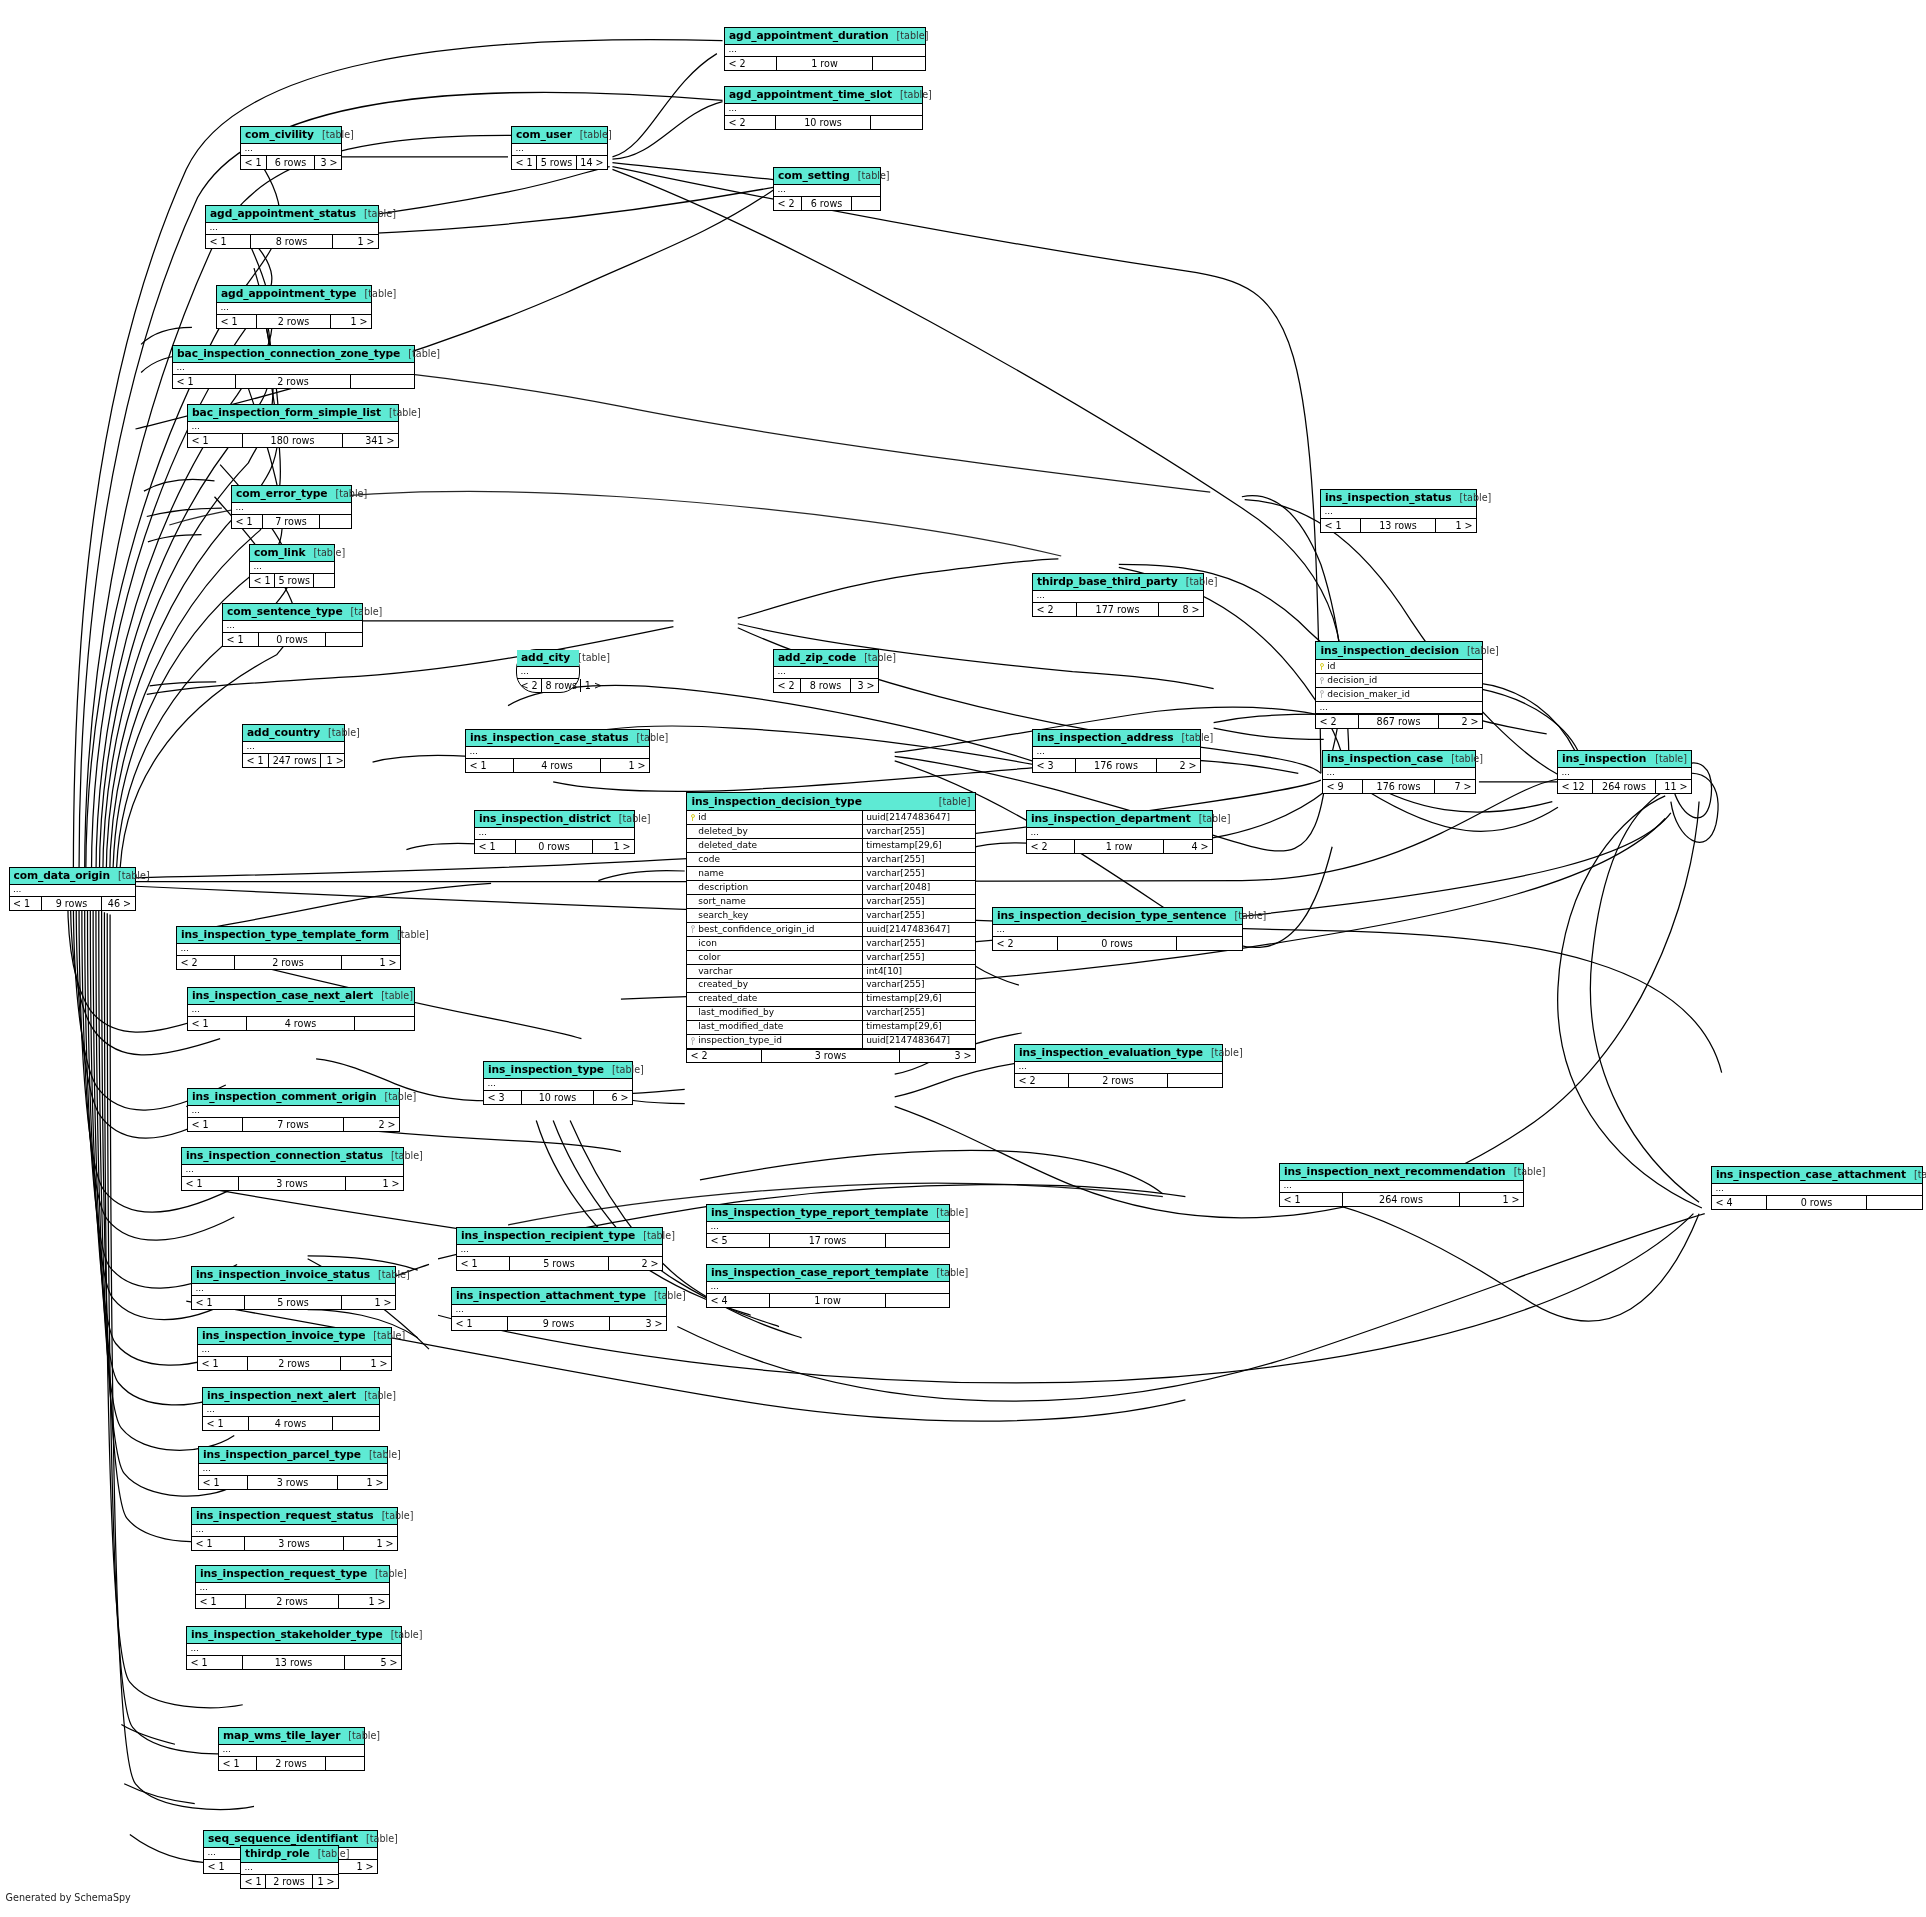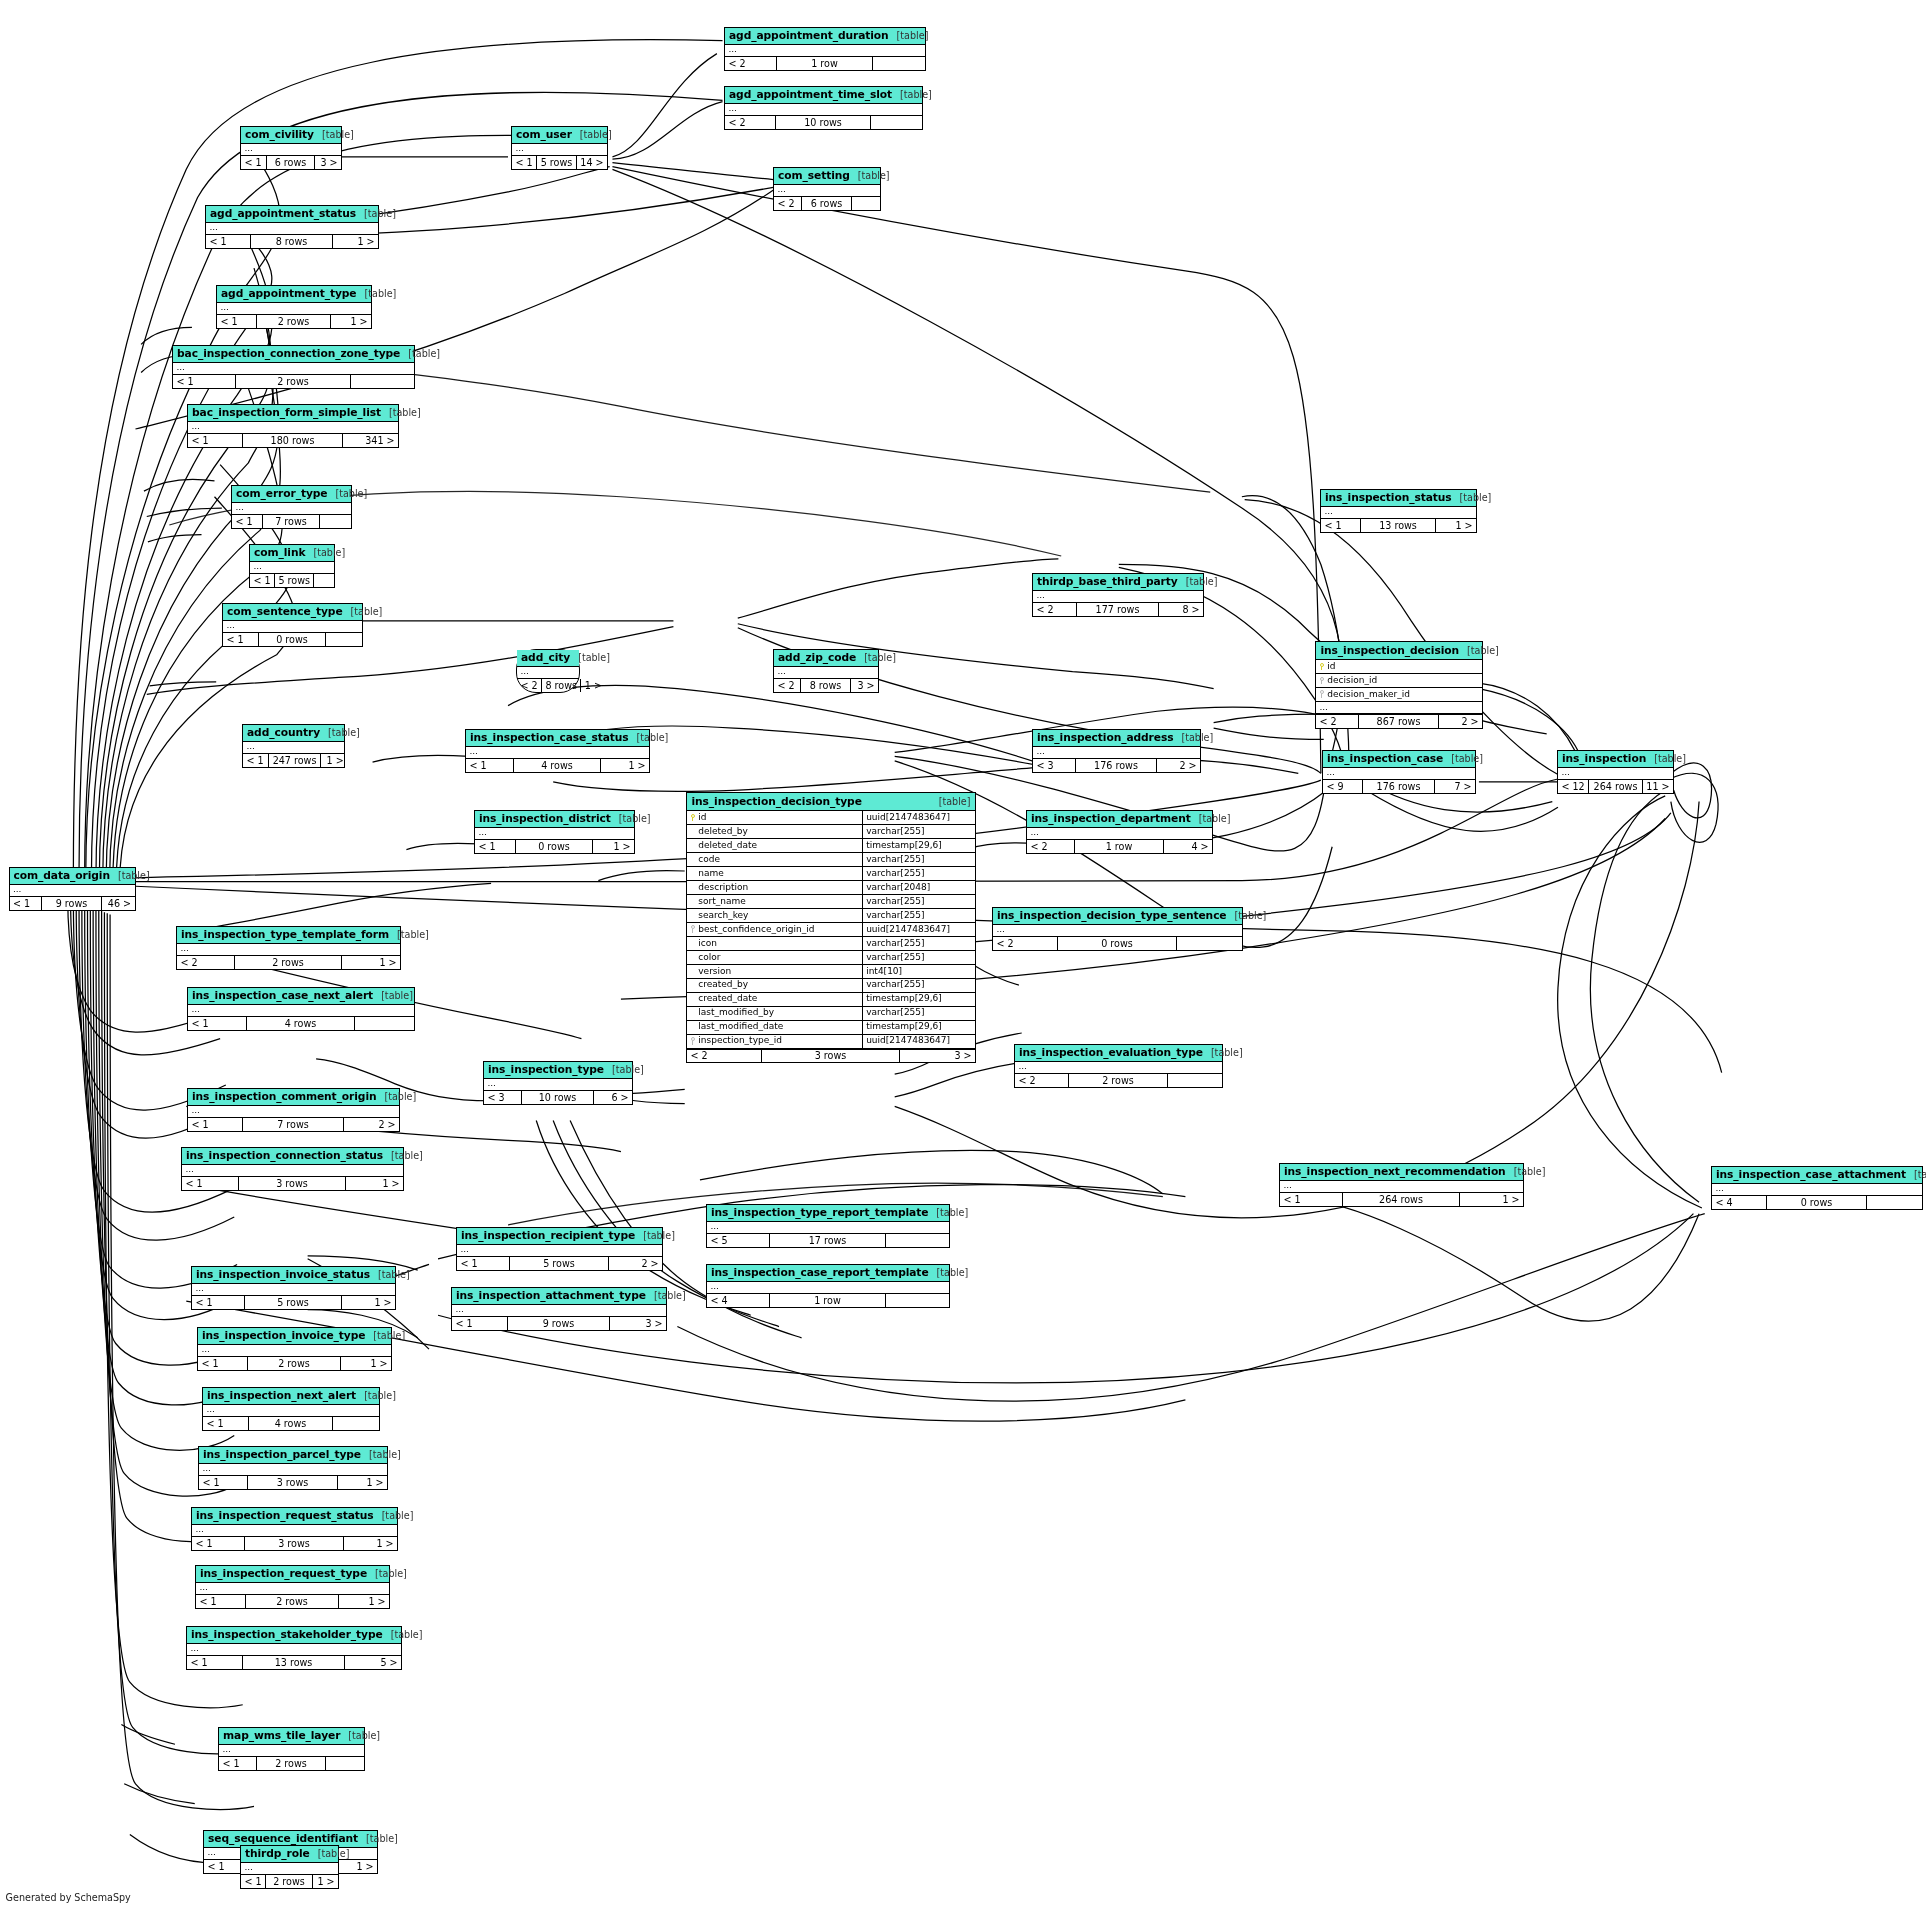--- a/index.html
+++ b/index.html
@@ -420,21 +420,21 @@
         <span class="tname">ins_inspection_case</span>
         <span class="ttag">[table]</span>
       </div>
       <div class="ell">...</div>
       <div class="foot">
         <div class="f0">&lt; 9</div>
         <div class="f1">176 rows</div>
         <div class="f2">7 &gt;</div>
       </div>
     </div>
-    <div class="tbl" style="left: 1557px; top: 750px; width: 117px;">
+    <div class="tbl" style="left: 1557px; top: 750px; width: 135px;">
       <div class="hdr">
         <span class="tname">ins_inspection</span>
         <span class="ttag">[table]</span>
       </div>
       <div class="ell">...</div>
       <div class="foot">
         <div class="f0">&lt; 12</div>
         <div class="f1">264 rows</div>
         <div class="f2">11 &gt;</div>
       </div>
@@ -835,21 +835,21 @@
       <div class="col">
         <div class="cname">
           <span class="keyslot"></span>
           <span>color</span>
         </div>
         <div class="ctype">varchar[255]</div>
       </div>
       <div class="col">
         <div class="cname">
           <span class="keyslot"></span>
-          <span>version</span>
+          <span>varchar</span>
         </div>
         <div class="ctype">int4[10]</div>
       </div>
       <div class="col">
         <div class="cname">
           <span class="keyslot"></span>
           <span>created_by</span>
         </div>
         <div class="ctype">varchar[255]</div>
       </div>

